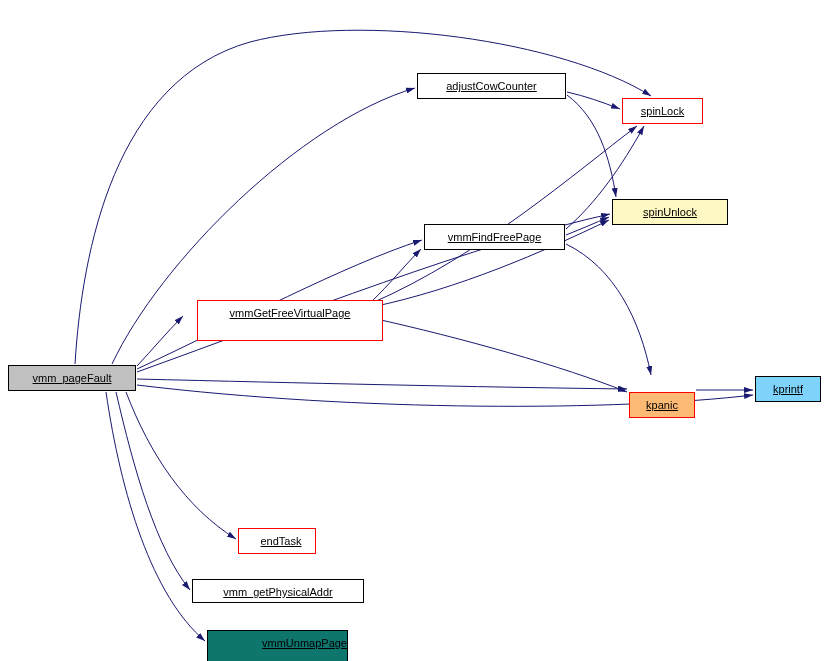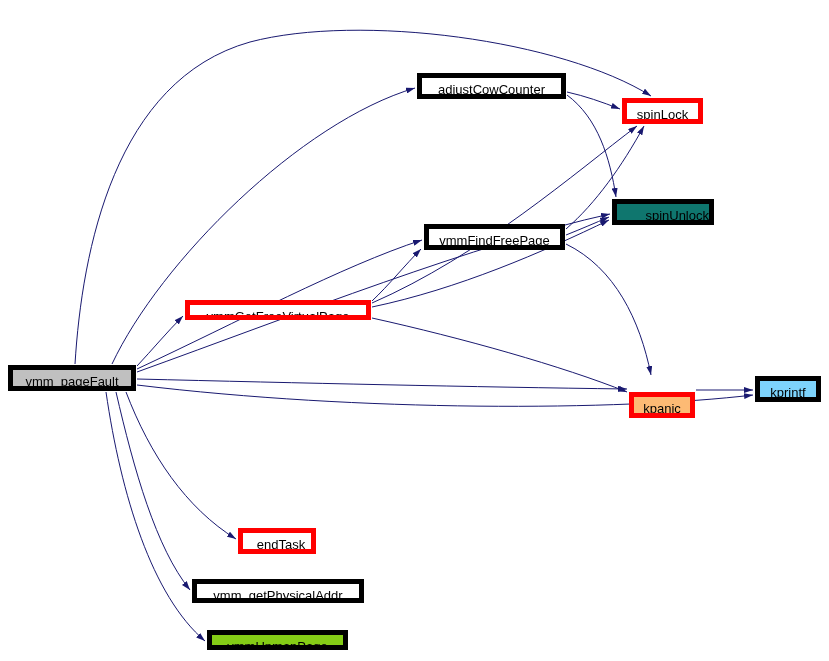--- a/index.html
+++ b/index.html
@@ -17,27 +17,28 @@
     left: 0; top: 0;
     width: 829px; height: 661px;
   }
   .edge {
     fill: none;
     stroke: #191970;
     stroke-width: 1;
   }
   .node {
     position: absolute;
-    border: 5px solid #b91c1c;
+    border: 1px solid #b91c1c;
     background: #ffffff;
     color: #000000;
-    font-size: 13px;
+    font-size: 11px;
     text-align: center;
     white-space: nowrap;
     overflow: hidden;
+    text-decoration: underline;
   }
   .node[data-interactable="true"] { cursor: pointer; }
 </style>
 </head>
 <body>
 
 <div id="diagram" data-interactable="false">
   <svg id="edge-layer" width="829" height="661" viewBox="0 0 829 661" data-interactable="false">
     <defs>
       <marker id="arrow" markerWidth="9" markerHeight="6" refX="9" refY="3" orient="auto">
@@ -64,22 +65,22 @@
         <path d="M372,303 C480,256 576,172 637,126" class="edge" stroke="#191970" marker-end="url(#arrow)" data-interactable="false"></path>
         <path d="M372,307 C458,289 543,252 609,220" class="edge" stroke="#191970" marker-end="url(#arrow)" data-interactable="false"></path>
         <path d="M372,318 C462,338 562,366 627,392" class="edge" stroke="#191970" marker-end="url(#arrow)" data-interactable="false"></path>
         <path d="M696,390 C715,390 734,390 753,390" class="edge" stroke="#191970" marker-end="url(#arrow)" data-interactable="false"></path>
       </g>
   </svg>
   <div id="node-layer" data-interactable="false">
       <div class="node" data-interactable="false" style="left: 8px; top: 365px; width: 128px; height: 26px; line-height: 24px; border-color: rgb(0, 0, 0); background: rgb(192, 192, 192);">vmm_pageFault</div>
       <div class="node" data-interactable="true" style="left: 417px; top: 73px; width: 149px; height: 26px; line-height: 24px; border-color: rgb(0, 0, 0); background: rgb(255, 255, 255);">adjustCowCounter</div>
       <div class="node" data-interactable="true" style="left: 622px; top: 98px; width: 81px; height: 26px; line-height: 24px; border-color: rgb(255, 0, 0); background: rgb(255, 255, 255);">spinLock</div>
-      <div class="node" data-interactable="true" style="left: 612px; top: 199px; width: 102px; height: 26px; line-height: 24px; border-color: rgb(0, 0, 0); background: #0f766e; text-align: right;">spinUnlock</div>
+      <div class="node" data-interactable="true" style="left: 612px; top: 199px; width: 116px; height: 26px; line-height: 24px; border-color: rgb(0, 0, 0); background: #fef9c3;">spinUnlock</div>
       <div class="node" data-interactable="true" style="left: 424px; top: 224px; width: 141px; height: 26px; line-height: 24px; border-color: rgb(0, 0, 0); background: rgb(255, 255, 255);">vmmFindFreePage</div>
-      <div class="node" data-interactable="true" style="left: 185px; top: 300px; width: 186px; height: 20px; line-height: 24px; border-color: rgb(255, 0, 0); background: rgb(255, 255, 255);">vmmGetFreeVirtualPage</div>
+      <div class="node" data-interactable="true" style="left: 197px; top: 300px; width: 186px; height: 41px; line-height: 24px; border-color: rgb(255, 0, 0); background: rgb(255, 255, 255);">vmmGetFreeVirtualPage</div>
       <div class="node" data-interactable="true" style="left: 629px; top: 392px; width: 66px; height: 26px; line-height: 24px; border-color: rgb(255, 0, 0); background: #fdba74;">kpanic</div>
       <div class="node" data-interactable="true" style="left: 755px; top: 376px; width: 66px; height: 26px; line-height: 24px; border-color: rgb(0, 0, 0); background: #7dd3fc;">kprintf</div>
       <div class="node" data-interactable="true" style="left: 238px; top: 528px; width: 78px; height: 26px; line-height: 24px; border-color: rgb(255, 0, 0); background: rgb(255, 255, 255); padding-left: 8px;">endTask</div>
       <div class="node" data-interactable="true" style="left: 192px; top: 579px; width: 172px; height: 24px; line-height: 24px; border-color: rgb(0, 0, 0); background: rgb(255, 255, 255);">vmm_getPhysicalAddr</div>
-      <div class="node" data-interactable="true" style="left: 207px; top: 630px; width: 141px; height: 20px; line-height: 24px; border-color: rgb(0, 0, 0); background: #84cc16;">vmmUnmapPage</div>
+      <div class="node" data-interactable="true" style="left: 207px; top: 630px; width: 141px; height: 32px; line-height: 24px; border-color: rgb(0, 0, 0); background: #0f766e; text-align: right;">vmmUnmapPage</div>
     </div>
 </div>
 
 </body></html>

